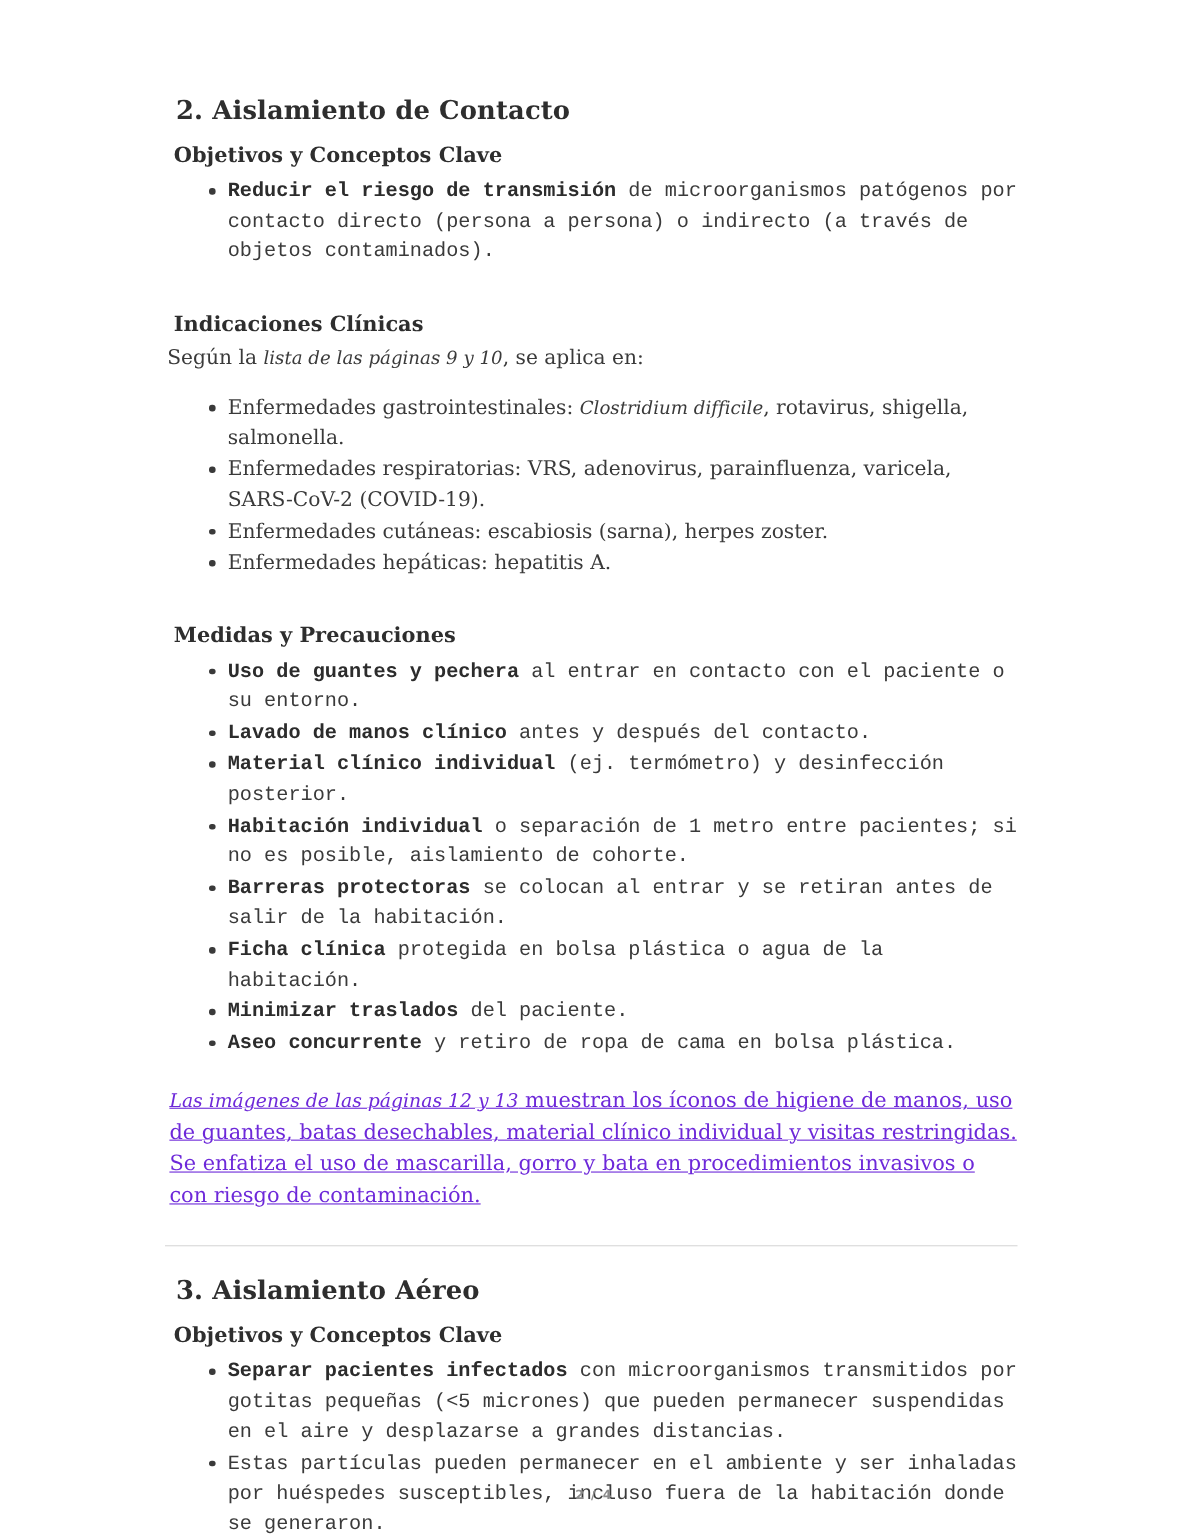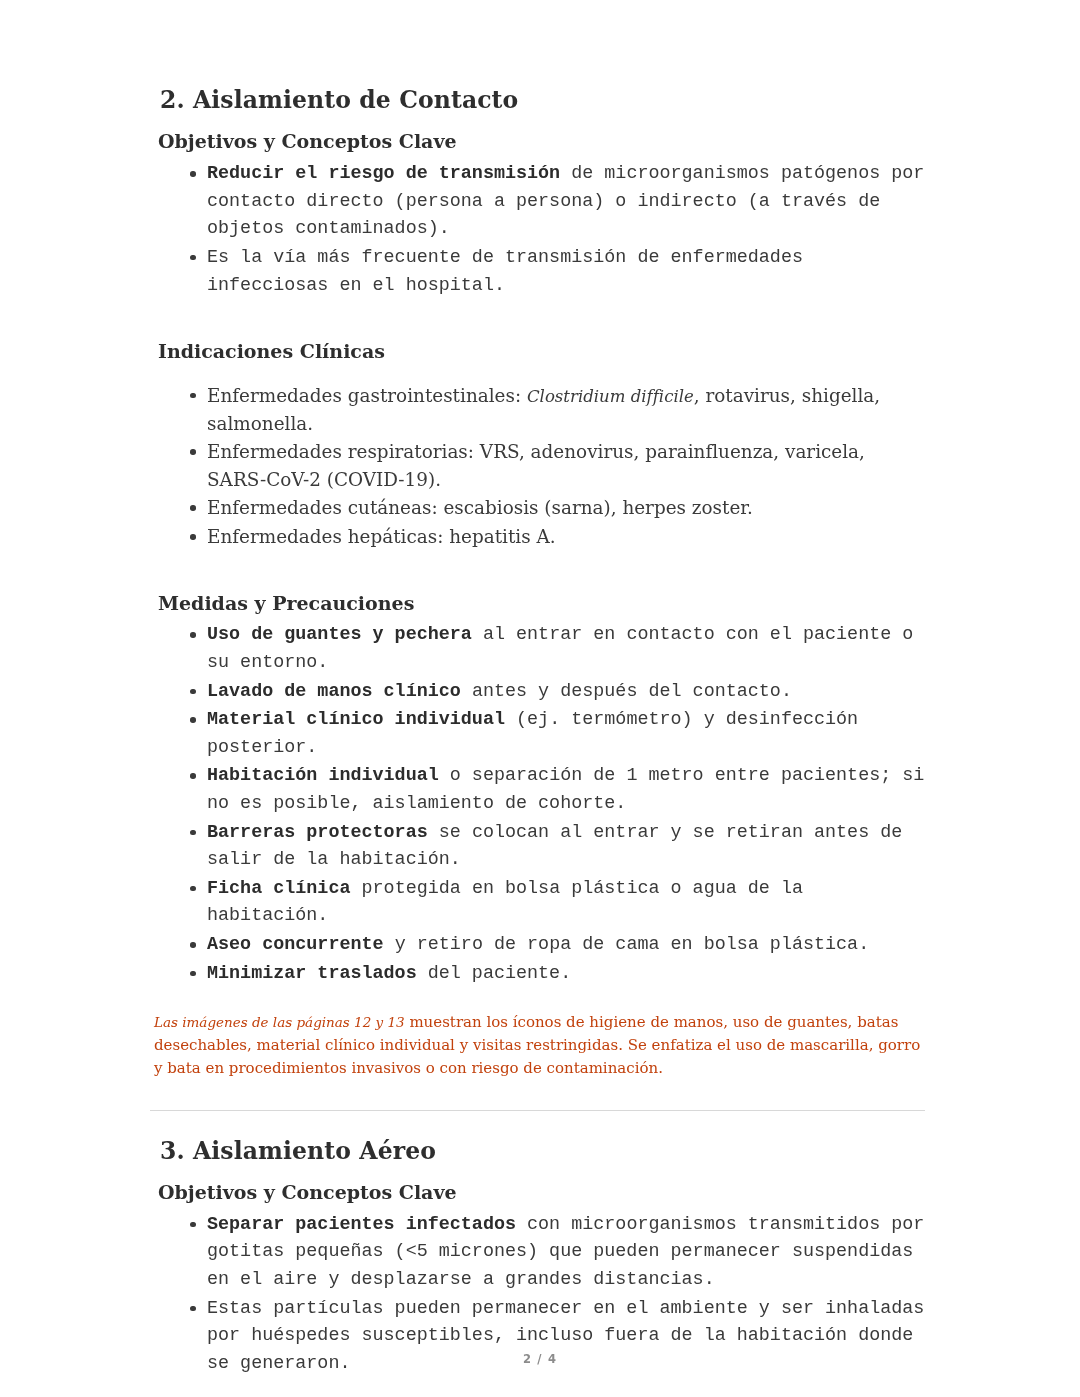--- a/index.html
+++ b/index.html
@@ -49,24 +49,25 @@
     margin-top: 40px;
   }
 
   p.body-par {
     font-size: 18.4px;
     line-height: 1.50;
     margin: 0 0 4px 2px;
     color: #3a3a3a;
   }
   p.note-par {
-    font-size: 15px;
+    font-size: 19px;
     line-height: 1.52;
     margin: 24px 0 0 4px;
-    color: #c2410c;
+    color: #6d28d9;
+    text-decoration: underline;
   }
 
   ul.bullets {
     list-style: none;
     margin: 0;
     padding: 0;
   }
   ul.bullets > li {
     position: relative;
     font-size: 18.4px;
@@ -128,26 +129,26 @@
   <div class="content">
 
     <section>
       <h2 class="sec-title">2. Aislamiento de Contacto</h2>
 
       <h3 class="sub-title">Objetivos y Conceptos Clave</h3>
       <ul class="bullets lvl1">
         <li>
           <b class="lead">Reducir el riesgo de transmisión</b><span> de microorganismos patógenos por contacto directo (persona a persona) o indirecto (a través de objetos contaminados).</span>
         </li>
-        <li>
-          <span>Es la vía más frecuente de transmisión de enfermedades infecciosas en el hospital.</span>
-        </li>
       </ul>
 
       <h3 class="sub-title spaced tight">Indicaciones Clínicas</h3>
+      <p class="body-par">
+        <span>Según la </span><i class="em-small">lista de las páginas 9 y 10</i><span>, se aplica en:</span>
+      </p>
       <ul class="bullets lvl2">
         <li>
           <span>Enfermedades gastrointestinales: </span><i class="em-small">Clostridium difficile</i><span>, rotavirus, shigella, salmonella.</span>
         </li>
         <li>
           <span>Enfermedades respiratorias: VRS, adenovirus, parainfluenza, varicela, SARS-CoV-2 (COVID-19).</span>
         </li>
         <li>
           <span>Enfermedades cutáneas: escabiosis (sarna), herpes zoster.</span>
         </li>
@@ -170,24 +171,24 @@
         <li>
           <b class="lead">Habitación individual</b><span> o separación de 1 metro entre pacientes; si no es posible, aislamiento de cohorte.</span>
         </li>
         <li>
           <b class="lead">Barreras protectoras</b><span> se colocan al entrar y se retiran antes de salir de la habitación.</span>
         </li>
         <li>
           <b class="lead">Ficha clínica</b><span> protegida en bolsa plástica o agua de la habitación.</span>
         </li>
         <li>
+          <b class="lead">Minimizar traslados</b><span> del paciente.</span>
+        </li>
+        <li>
           <b class="lead">Aseo concurrente</b><span> y retiro de ropa de cama en bolsa plástica.</span>
-        </li>
-        <li>
-          <b class="lead">Minimizar traslados</b><span> del paciente.</span>
         </li>
       </ul>
 
       <p class="note-par">
         <i class="em-small">Las imágenes de las páginas 12 y 13</i><span> muestran los íconos de higiene de manos, uso de guantes, batas desechables, material clínico individual y visitas restringidas. Se enfatiza el uso de mascarilla, gorro y bata en procedimientos invasivos o con riesgo de contaminación.</span>
       </p>
     </section>
 
     <hr class="sep">
 

